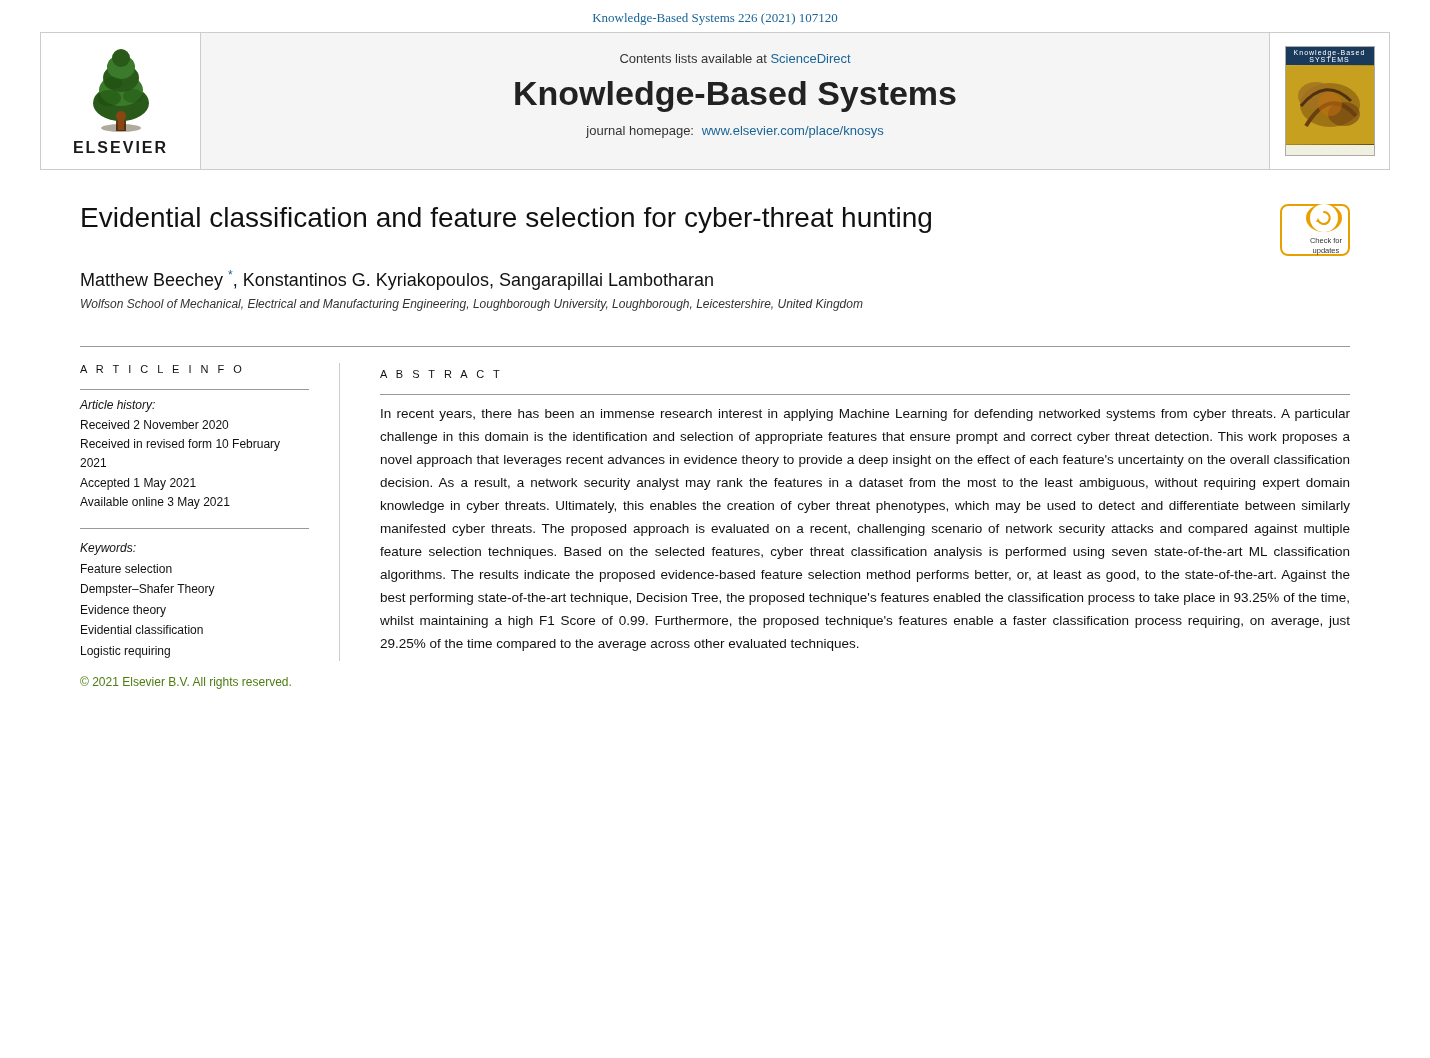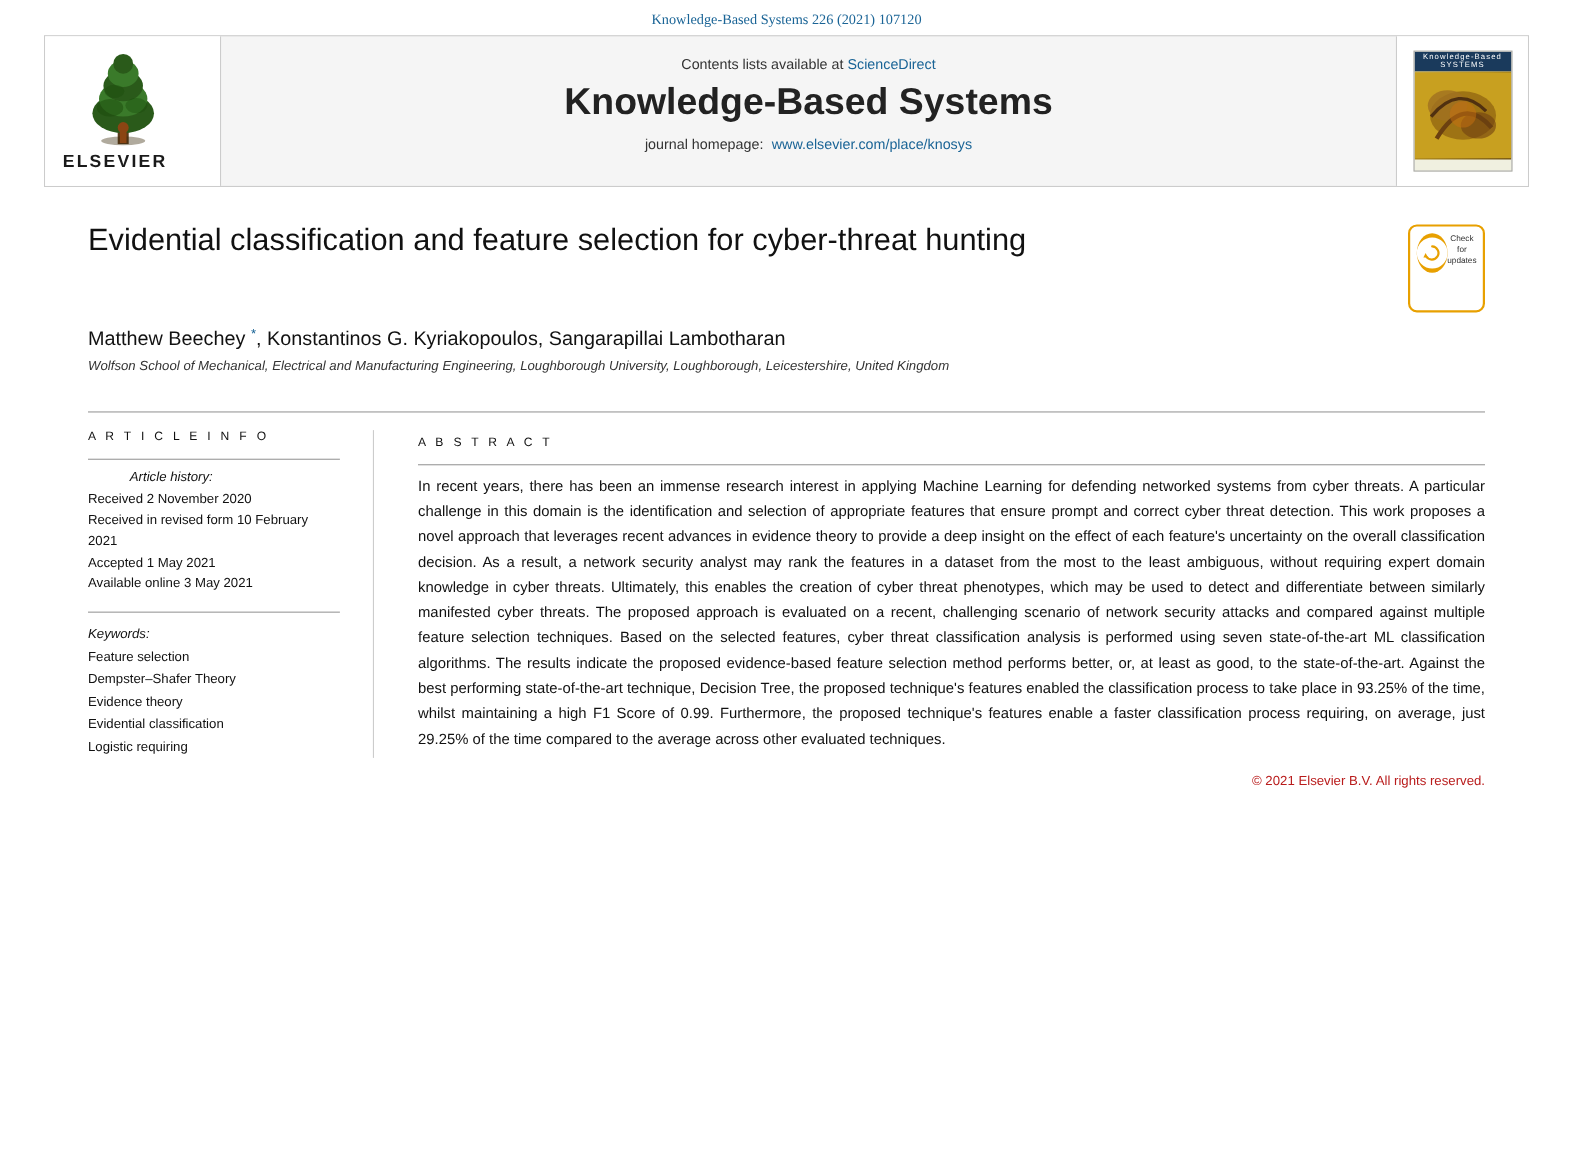--- a/index.html
+++ b/index.html
@@ -27,21 +27,21 @@
       border: 1px solid #ccc;
       margin: 0 40px;
       background: #f5f5f5;
     }
 
     .header-left {
       background: #fff;
       padding: 12px 16px;
       display: flex;
       flex-direction: column;
-      align-items: flex-start;
+      align-items: center;
       justify-content: center;
       border-right: 1px solid #ccc;
       min-width: 160px;
     }
 
     .elsevier-tree-img {
       width: 110px;
       height: 90px;
       background: #fff;
       display: flex;
@@ -157,25 +157,25 @@
       justify-content: space-between;
     }
 
     .article-title-text {
       flex: 1;
       padding-right: 30px;
     }
 
     .check-updates-badge {
       width: 70px;
-      height: 80px;
+      height: 52px;
       flex-shrink: 0;
       display: flex;
-      flex-direction: row;
-      align-items: flex-start;
+      flex-direction: column;
+      align-items: flex-end;
       justify-content: center;
       border: 2px solid #e8a000;
       border-radius: 8px;
       padding: 6px;
       margin-top: 4px;
     }
 
     .check-updates-circle {
       width: 36px;
       height: 36px;
@@ -266,21 +266,20 @@
       border-top: 1px solid #999;
       margin: 8px 0 8px 0;
     }
 
     .article-history-label {
       font-size: 12px;
       font-style: italic;
       font-family: Arial, sans-serif;
       color: #111;
       margin-bottom: 4px;
-      margin-left: 38px;
     }
 
     .article-history-item {
       font-size: 12px;
       font-family: Arial, sans-serif;
       color: #111;
       line-height: 1.6;
     }
 
     .keywords-label {
@@ -311,24 +310,24 @@
 
     .abstract-text {
       font-size: 13.5px;
       line-height: 1.7;
       text-align: justify;
       font-family: Arial, sans-serif;
       color: #111;
     }
 
     .copyright-line {
-      text-align: right;
-      font-size: 12px;
-      font-family: Arial, sans-serif;
-      color: #b91c1c;
+      text-align: left;
+      font-size: 12px;
+      font-family: Arial, sans-serif;
+      color: #4d7c0f;
       padding-top: 14px;
     }
 
     
     .elsevier-svg {
       width: 100px;
       height: 85px;
     }
   </style>
 </head>

